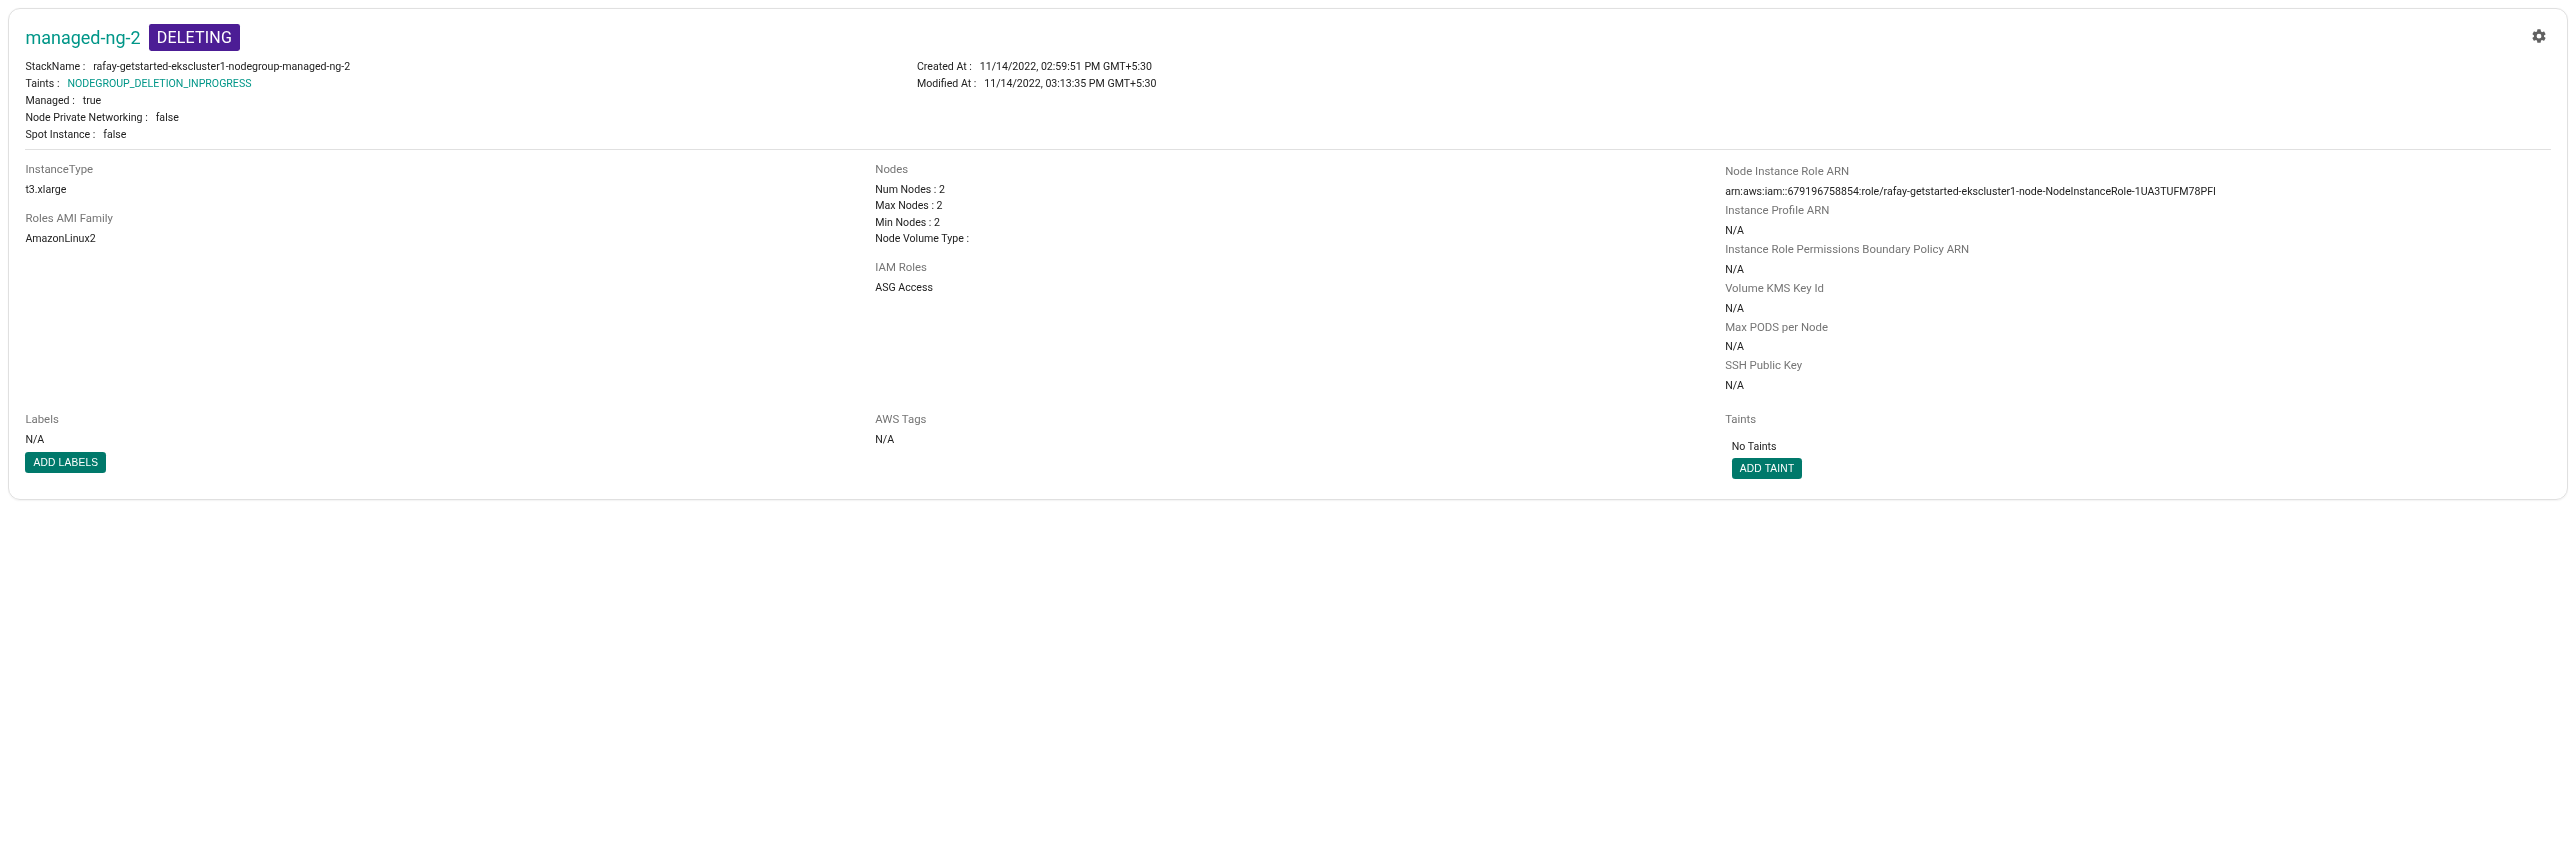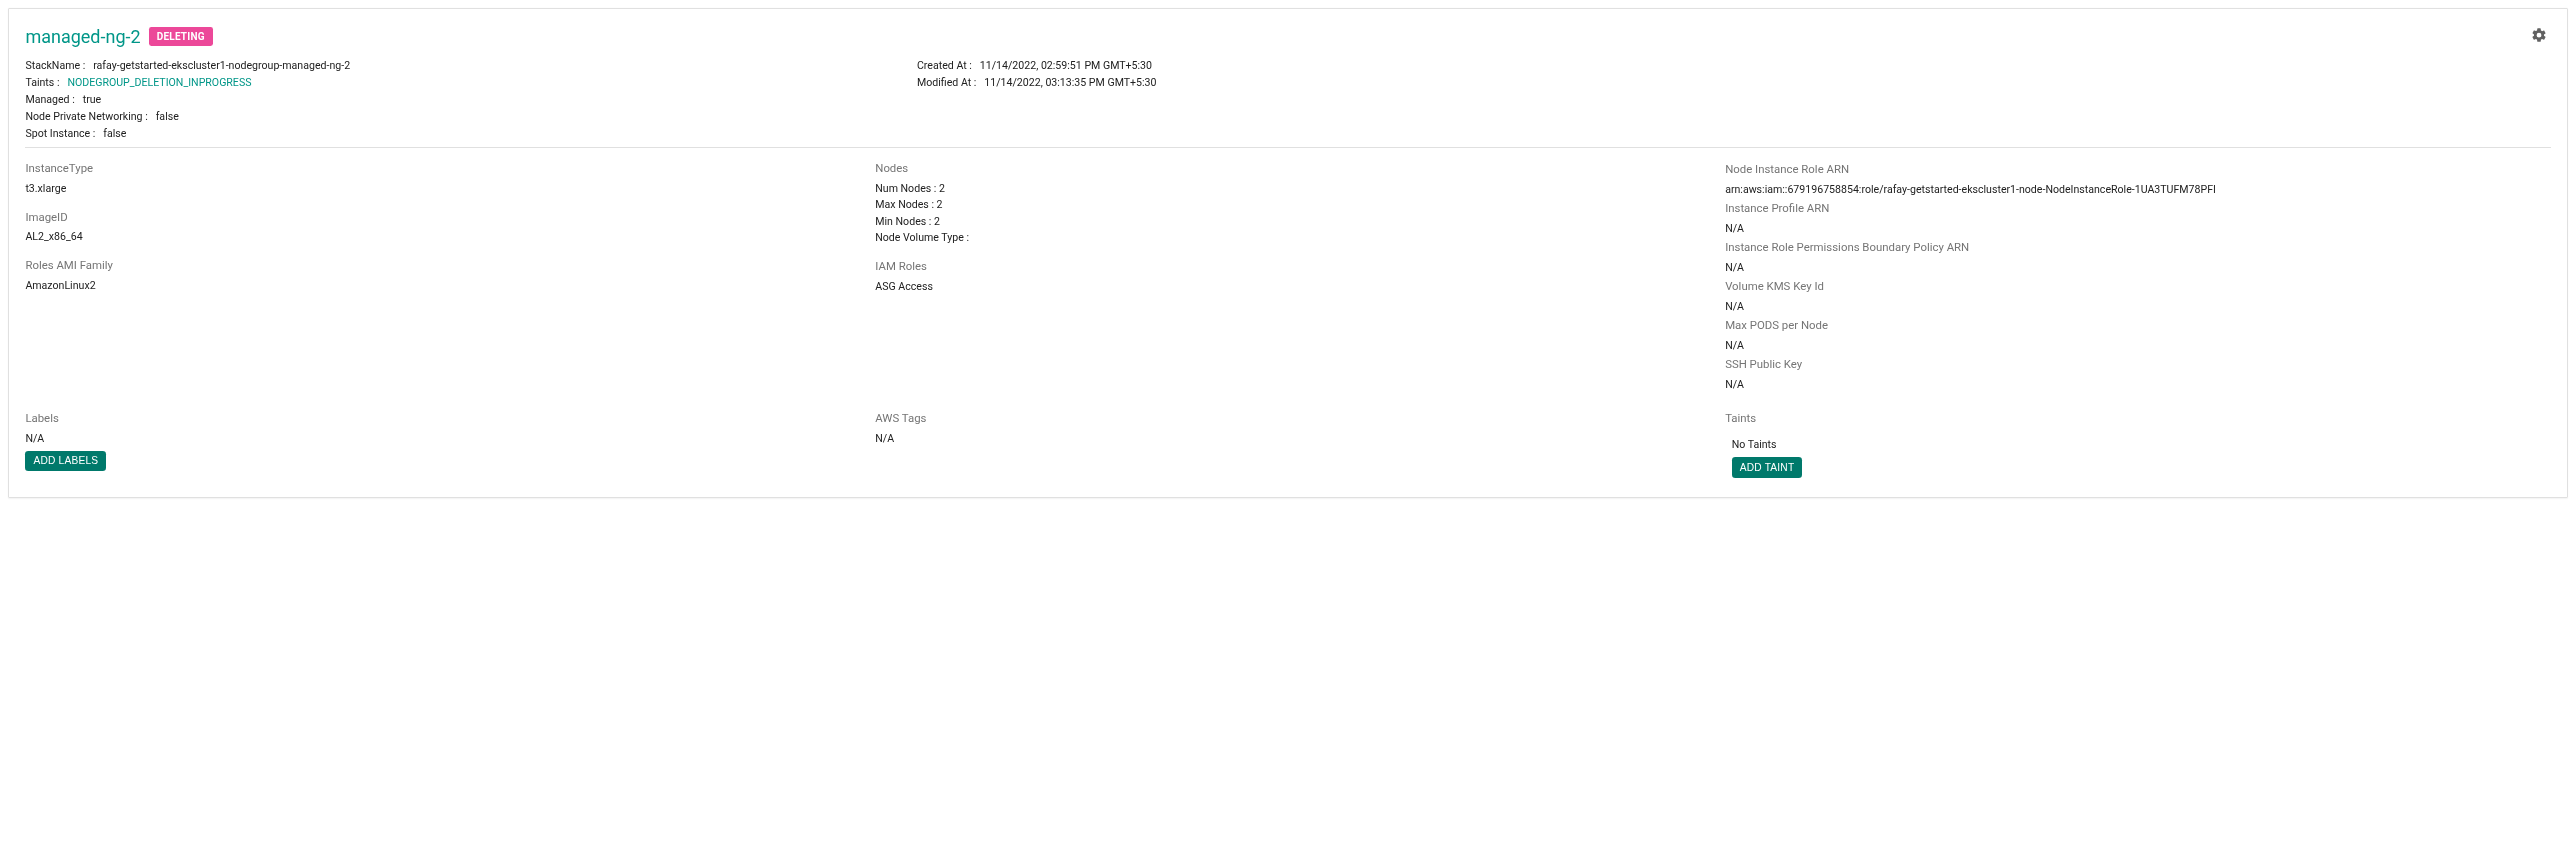--- a/index.html
+++ b/index.html
@@ -9,45 +9,45 @@
     }
     body {
       font-family: -apple-system, BlinkMacSystemFont, "Segoe UI", Roboto, Helvetica, Arial, sans-serif;
       background: #ffffff;
       padding: 8.1px;
       font-size: 10.6px;
       color: #212121;
     }
     .card {
       border: 0.8px solid #e0e0e0;
-      border-radius: 1px;
+      border-radius: 12px;
       padding: 14.7px 16.3px 19.5px 16.3px;
       box-shadow: 0 0.8px 1.6px rgba(0,0,0,0.05);
     }
     .header-row {
       display: flex;
       align-items: center;
       justify-content: space-between;
       margin-bottom: 8.1px;
     }
     .title-group {
       display: flex;
       align-items: center;
       gap: 8.1px;
     }
     .title {
       color: #009688;
       font-size: 18px;
       font-weight: 400;
     }
     .badge {
-      background: #ec4899;
+      background: #4c1d95;
       color: #ffffff;
-      font-size: 10px;
-      font-weight: 700;
+      font-size: 16px;
+      font-weight: 400;
       padding: 4.1px 8.1px;
       border-radius: 2.4px;
       letter-spacing: 0.2px;
     }
     .gear-btn {
       background: none;
       border: none;
       cursor: pointer;
       color: #616161;
       padding: 3.3px;
@@ -176,24 +176,20 @@
     </div>
   </div>
 
   <div class="details-section">
 
     <div>
       <div class="group">
         <div class="section-title">InstanceType</div>
         <div>t3.xlarge</div>
       </div>
-      <div class="group">
-        <div class="section-title">ImageID</div>
-        <div>AL2_x86_64</div>
-      </div>
       <div class="group group-last">
         <div class="section-title">Roles AMI Family</div>
         <div>AmazonLinux2</div>
       </div>
     </div>
 
     <div>
       <div class="group">
         <div class="section-title">Nodes</div>
         <div>Num Nodes : 2</div>

